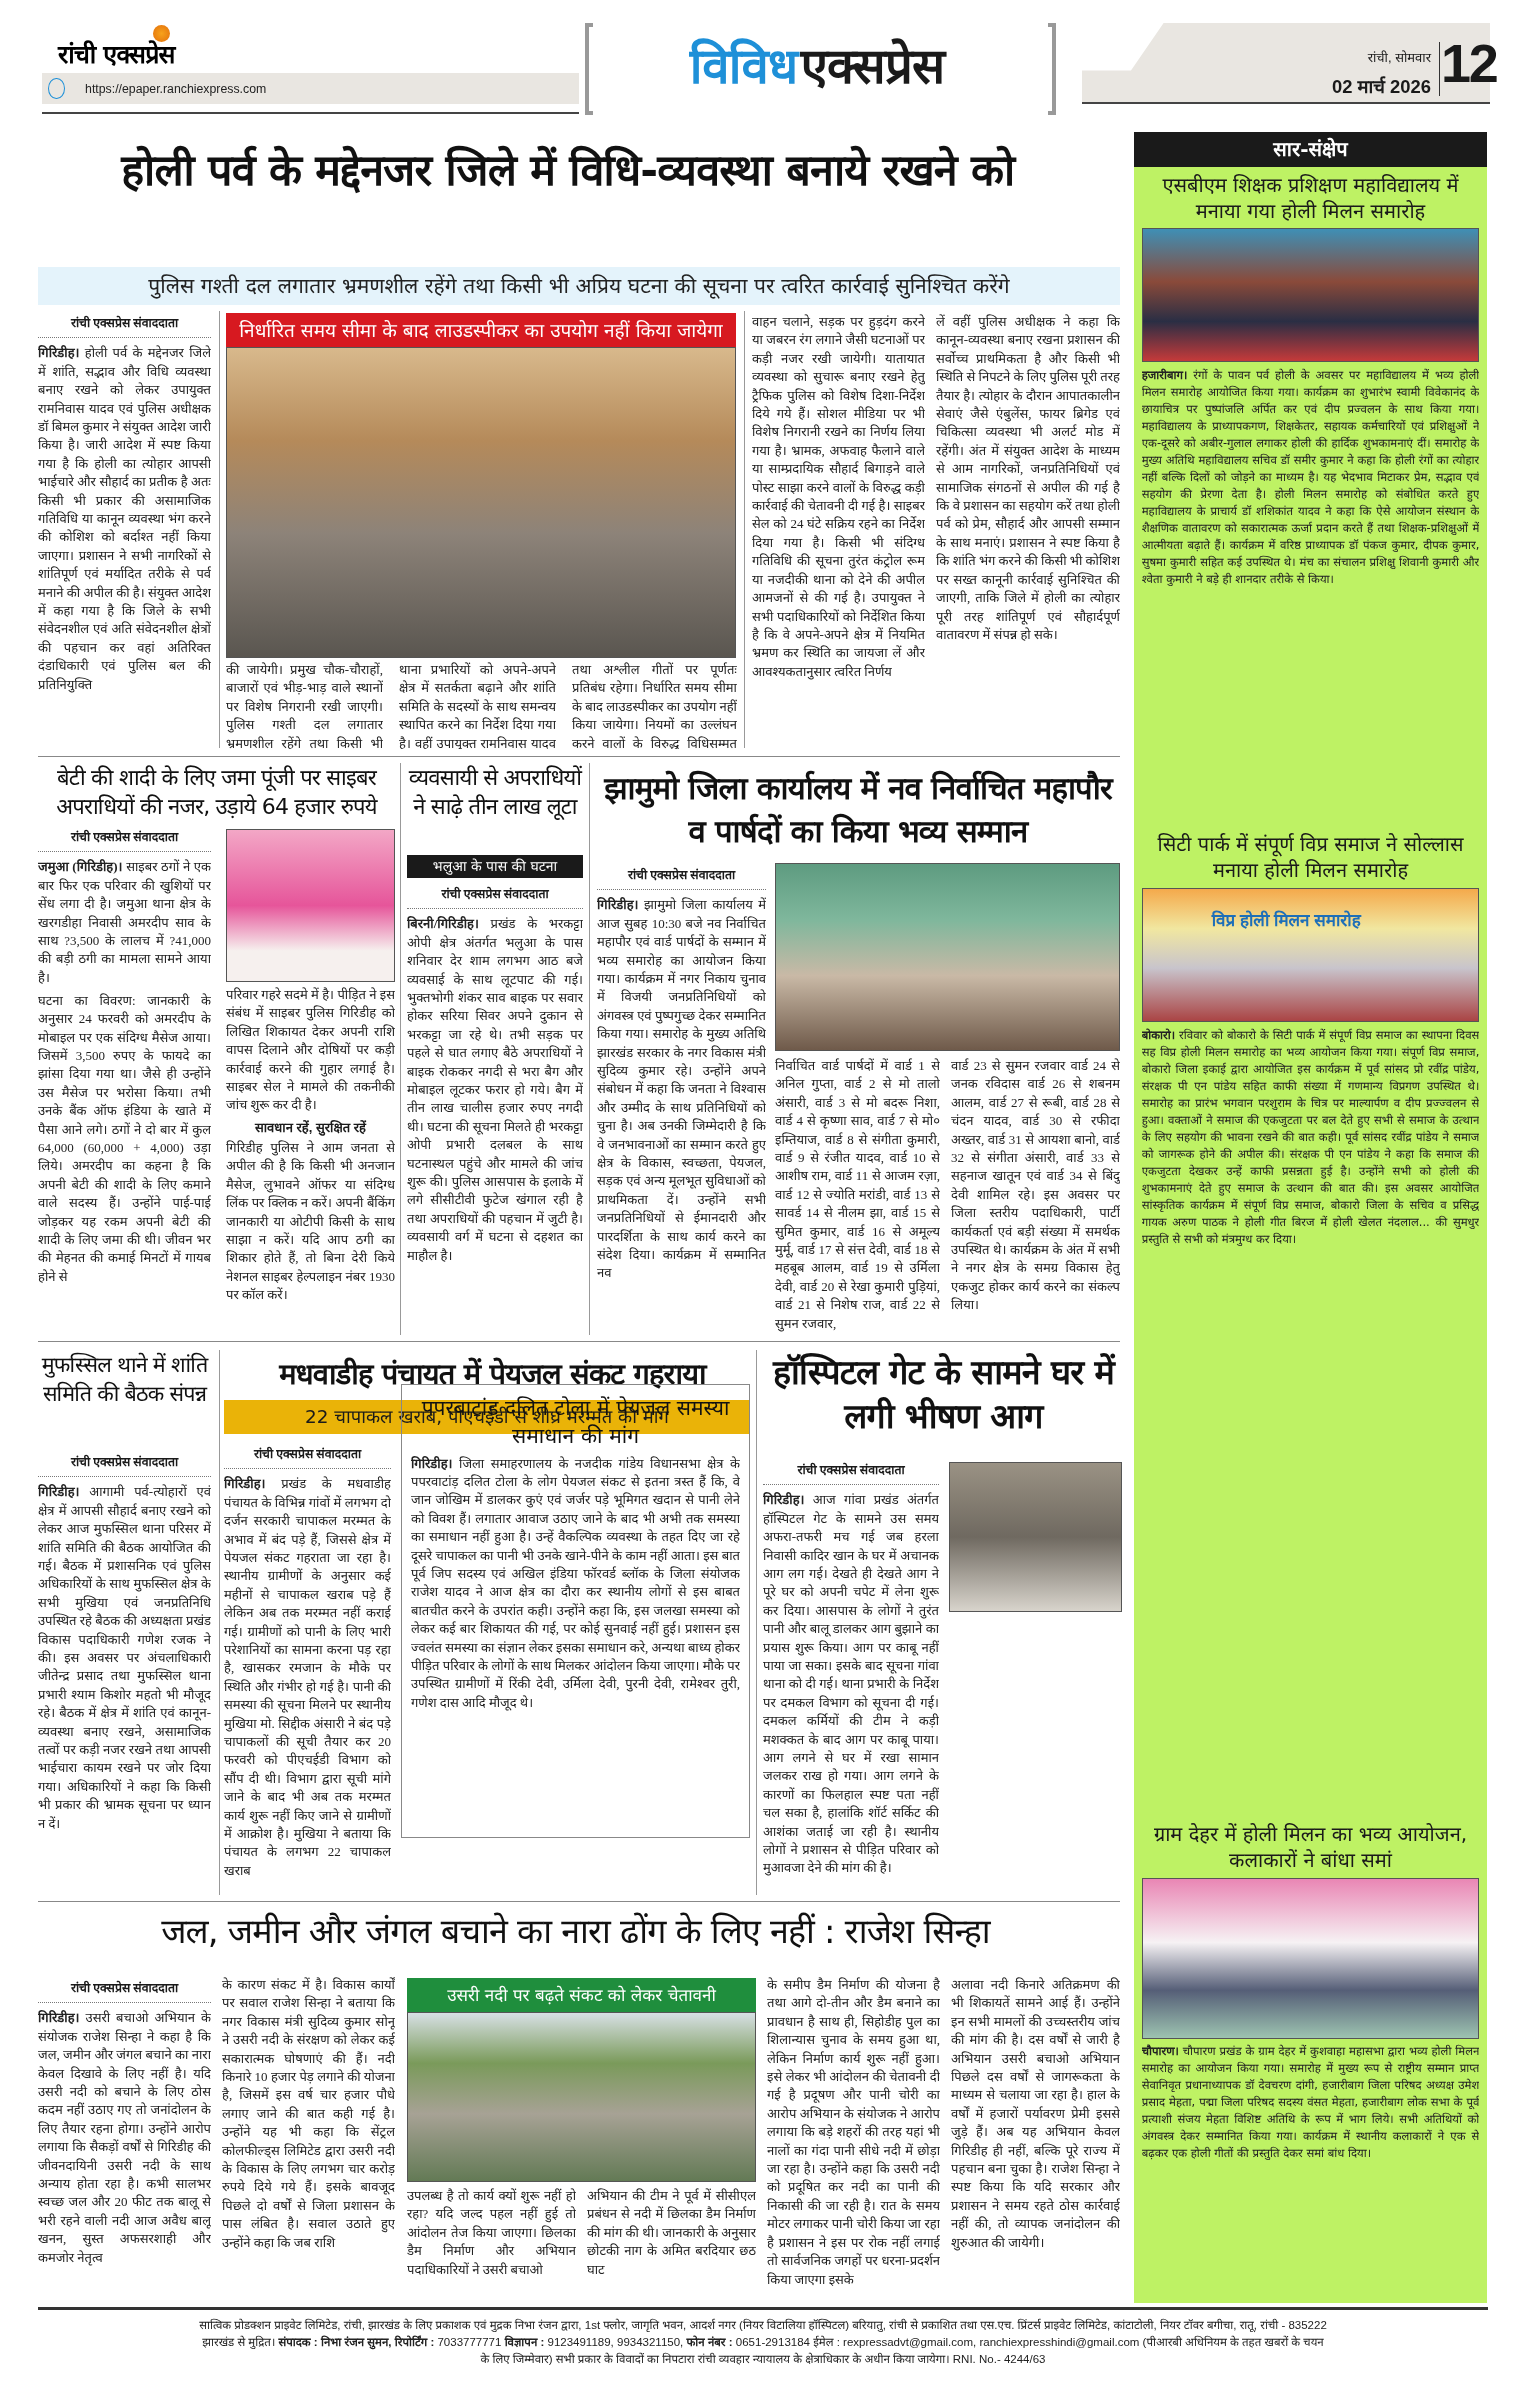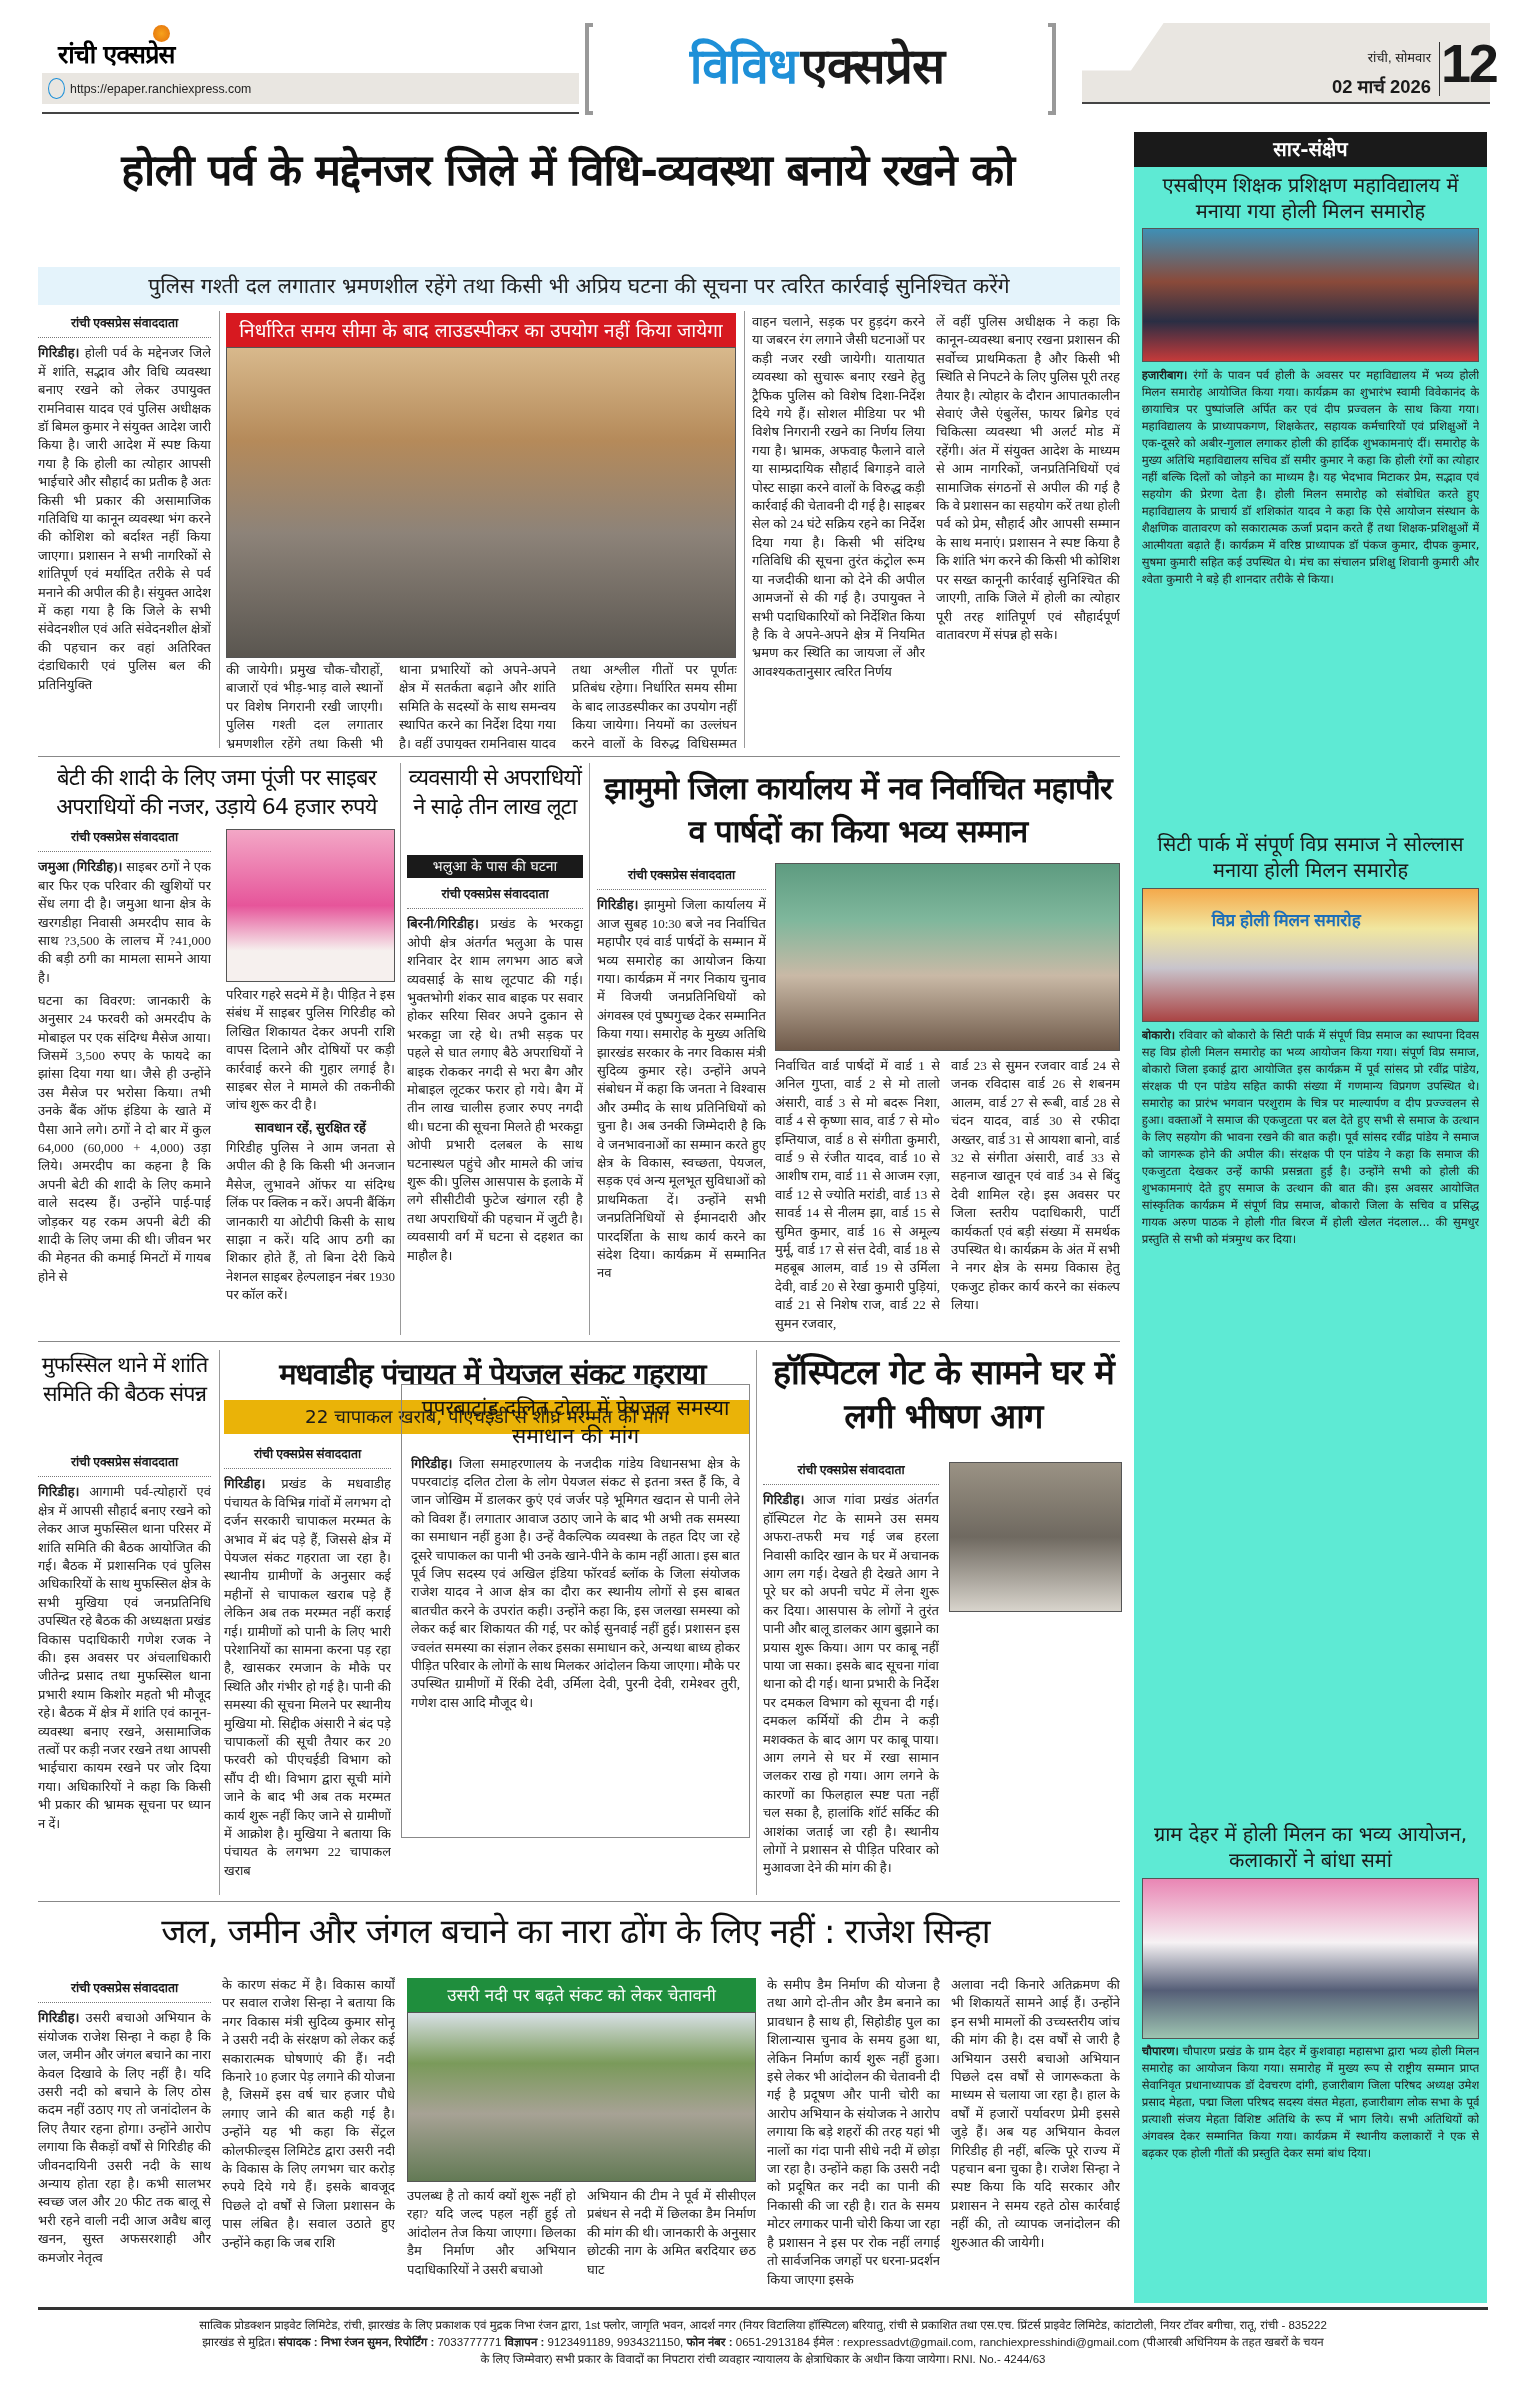--- a/index.html
+++ b/index.html
@@ -11,34 +11,34 @@
   .headline { font-family: "DejaVu Sans", sans-serif; font-weight: bold; color: #111; text-align: center; line-height: 1.15; letter-spacing: -0.8px; }
   .subhead { font-family: "DejaVu Sans", sans-serif; color: #111; text-align: center; line-height: 1.2; }
   .photo { background: linear-gradient(135deg, #8a6a4a, #c9a77a 40%, #6b5a48 70%, #3d3a36); border: 0.8px solid #555; }
   .vrule { position: absolute; width: 0.8px; background: #999; }
   .hrule { position: absolute; height: 1.5px; background: #333; }
   .colbox { overflow: hidden; }
 
   
   .logo-text { font-family: "DejaVu Sans", sans-serif; font-weight: bold; font-size: 25px; letter-spacing: -0.8px; color: #000000; margin-left: 16px; }
   .logo-sun { width: 17px; height: 17px; border-radius: 50%; background: radial-gradient(#f7a21b, #e36f0b); }
-  .url-bar { background: #e9e6e1; height: 31px; display: flex; align-items: center; gap: 5px; padding-left: 6.1px; }
+  .url-bar { background: #e9e6e1; height: 31px; display: flex; align-items: center; gap: 20px; padding-left: 6.1px; }
   .url-text { font-size: 12.3px; color: #222; }
   .section-title { font-family: "DejaVu Sans", sans-serif; font-size: 49px; font-weight: bold; letter-spacing: -0.8px; }
   .section-bracket { width: 7.7px; border: 4.6px solid #999; border-right: none; }
   .section-bracket.right { border-right: 4.6px solid #999; border-left: none; }
   .date-panel { background: #e9e6e1; }
 
   .redbar { background: #d71920; color: #fff; font-size: 19px; text-align: center; font-family: "DejaVu Sans", sans-serif; line-height: 34px; }
   .bluebar { background: #e4f3fb; font-size: 21px; text-align: center; font-family: "DejaVu Sans", sans-serif; line-height: 38px; color: #222; }
   .yellowbar { background: #eab308; font-size: 18.4px; text-align: center; line-height: 34px; font-family: "DejaVu Sans", sans-serif; }
   .greenbar { background: #1f8e3d; color: #fff; font-size: 17px; text-align: center; line-height: 34px; font-family: "DejaVu Sans", sans-serif; }
   .blackbar { background: #1a1a1a; color: #fff; text-align: center; font-family: "DejaVu Sans", sans-serif; }
 
-  .side { background: #5eead4; }
+  .side { background: #bef264; }
   .side-head { font-family: "DejaVu Sans", sans-serif; font-size: 20px; text-align: center; line-height: 26px; color: #1a1a1a; }
   .side-text { font-family: "DejaVu Sans", sans-serif; font-size: 11.5px; line-height: 17px; text-align: justify; color: #222; }
 
   .footer-text { font-family: "Liberation Sans", sans-serif; font-size: 11.5px; line-height: 17px; text-align: center; color: #222; }
 </style>
 </head>
 <body>
 
 <div class="abs" style="left:0;top:0;width:1524px;height:134px;">
   <div class="abs" style="left:42px;top:19px;width:292px;height:54px;">

